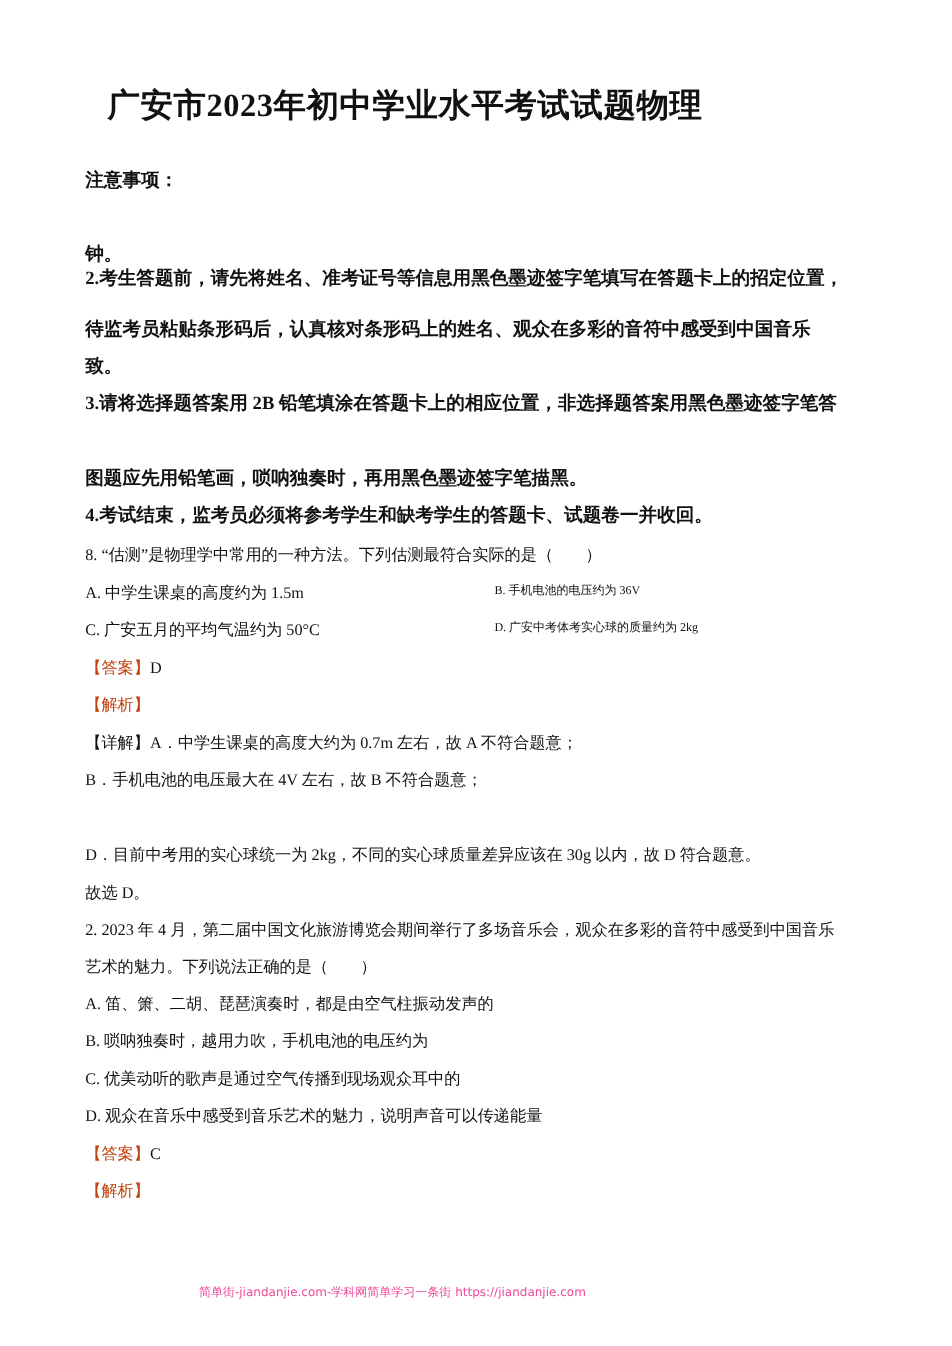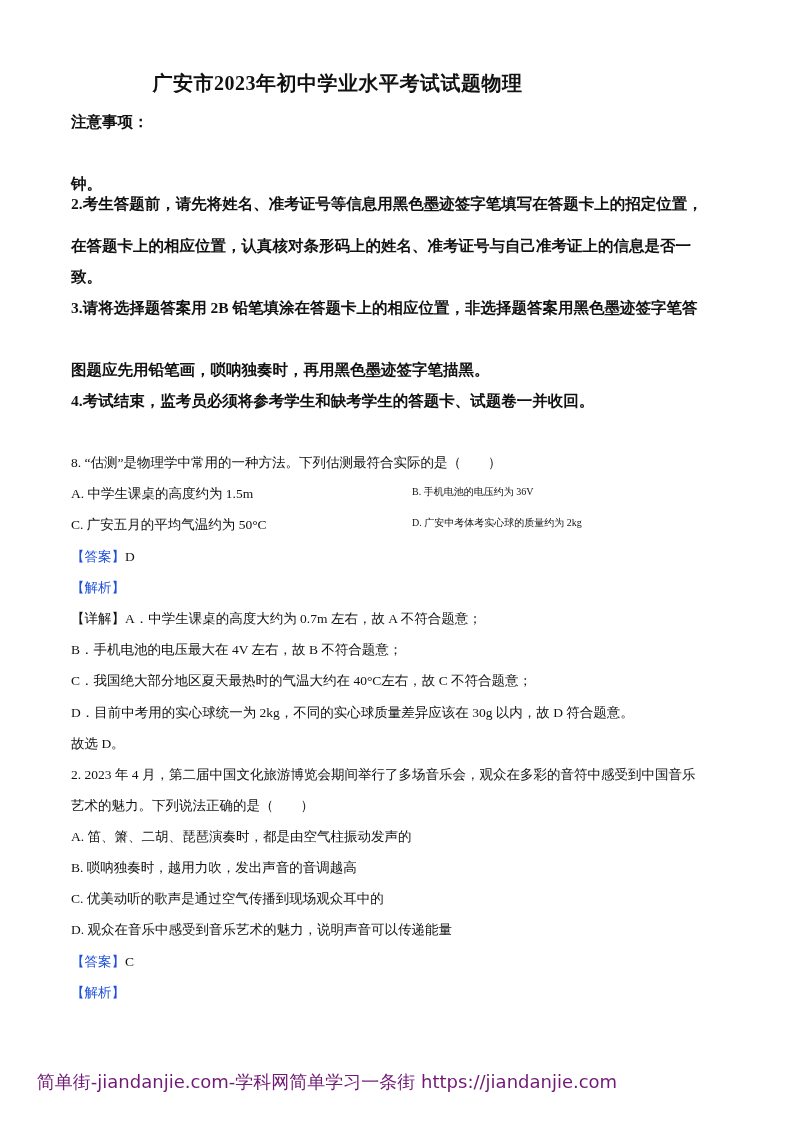--- a/index.html
+++ b/index.html
@@ -1,62 +1,61 @@
 <!DOCTYPE html>
 <html><head>
 <meta charset="utf-8">
 <style>
   html, body { margin: 0; padding: 0; background: #ffffff; }
   body { width: 793px; height: 1122px; position: relative; overflow: hidden;
          font-family: "Liberation Serif", "DejaVu Serif", serif; color: #111; }
   .page { position: absolute; left: 0; top: 0; width: 793px; height: 1122px; }
   .title { position: absolute; left: 0; width: 675px; top: 70px; text-align: center;
-           font-size: 20px; font-weight: bold; letter-spacing: 0.5px; }
+           font-size: 27px; font-weight: bold; letter-spacing: 0.5px; }
   .line { position: absolute; left: 71px; white-space: nowrap; }
-  .bold { font-weight: bold; font-size: 15.5px; }
+  .bold { font-weight: bold; font-size: 15.5px; margin-top: 28px; }
   .norm { font-size: 13.5px; }
   .opt-right { position: absolute; left: 412px; white-space: nowrap; font-size: 10px; }
-  .tag { color: #1d4ed8; }
+  .tag { color: #c2410c; }
   .footer { position: absolute; left: 0; width: 654px; top: 1070px; text-align: center;
-            font-family: "DejaVu Sans", "Liberation Sans", sans-serif; font-size: 18px; color: #701a75; }
+            font-family: "DejaVu Sans", "Liberation Sans", sans-serif; font-size: 10px; color: #ec4899; }
 </style>
 </head>
 <body>
 
 <div class="page">
   <div class="title">广安市2023年初中学业水平考试试题物理</div>
 
   <div class="line bold" style="top:112px">注意事项：</div>
   <div class="line bold" style="top:174px">钟。</div>
   <div class="line bold" style="top:194px">2.考生答题前，请先将姓名、准考证号等信息用黑色墨迹签字笔填写在答题卡上的招定位置，</div>
-  <div class="line bold" style="top:236px">在答题卡上的相应位置，认真核对条形码上的姓名、准考证号与自己准考证上的信息是否一</div>
+  <div class="line bold" style="top:236px">待监考员粘贴条形码后，认真核对条形码上的姓名、观众在多彩的音符中感受到中国音乐</div>
   <div class="line bold" style="top:267px">致。</div>
   <div class="line bold" style="top:298px">3.请将选择题答案用 2B 铅笔填涂在答题卡上的相应位置，非选择题答案用黑色墨迹签字笔答</div>
   <div class="line bold" style="top:360px">图题应先用铅笔画，唢呐独奏时，再用黑色墨迹签字笔描黑。</div>
   <div class="line bold" style="top:391px">4.考试结束，监考员必须将参考学生和缺考学生的答题卡、试题卷一并收回。</div>
 
   <div class="line norm" style="top:454px">8. “估测”是物理学中常用的一种方法。下列估测最符合实际的是（　　）</div>
   <div class="line norm" style="top:485px">A.  中学生课桌的高度约为 1.5m</div>
   <div class="opt-right" style="top:485px">B.  手机电池的电压约为 36V</div>
   <div class="line norm" style="top:516px">C.  广安五月的平均气温约为 50°C</div>
   <div class="opt-right" style="top:516px">D.  广安中考体考实心球的质量约为 2kg</div>
   <div class="line norm" style="top:548px">
     <span class="tag">【答案】</span><span>D</span>
   </div>
   <div class="line norm tag" style="top:579px">【解析】</div>
   <div class="line norm" style="top:610px">【详解】A．中学生课桌的高度大约为 0.7m 左右，故 A 不符合题意；</div>
   <div class="line norm" style="top:641px">B．手机电池的电压最大在 4V 左右，故 B 不符合题意；</div>
-  <div class="line norm" style="top:672px">C．我国绝大部分地区夏天最热时的气温大约在 40°C左右，故 C 不符合题意；</div>
   <div class="line norm" style="top:704px">D．目前中考用的实心球统一为 2kg，不同的实心球质量差异应该在 30g 以内，故 D 符合题意。</div>
   <div class="line norm" style="top:735px">故选 D。</div>
 
   <div class="line norm" style="top:766px">2. 2023 年 4 月，第二届中国文化旅游博览会期间举行了多场音乐会，观众在多彩的音符中感受到中国音乐</div>
   <div class="line norm" style="top:797px">艺术的魅力。下列说法正确的是（　　）</div>
   <div class="line norm" style="top:828px">A.  笛、箫、二胡、琵琶演奏时，都是由空气柱振动发声的</div>
-  <div class="line norm" style="top:859px">B.  唢呐独奏时，越用力吹，发出声音的音调越高</div>
+  <div class="line norm" style="top:859px">B.  唢呐独奏时，越用力吹，手机电池的电压约为</div>
   <div class="line norm" style="top:890px">C.  优美动听的歌声是通过空气传播到现场观众耳中的</div>
   <div class="line norm" style="top:921px">D.  观众在音乐中感受到音乐艺术的魅力，说明声音可以传递能量</div>
   <div class="line norm" style="top:953px">
     <span class="tag">【答案】</span><span>C</span>
   </div>
   <div class="line norm tag" style="top:984px">【解析】</div>
 
   <div class="footer">简单街-jiandanjie.com-学科网简单学习一条街 https://jiandanjie.com</div>
 </div>
 

